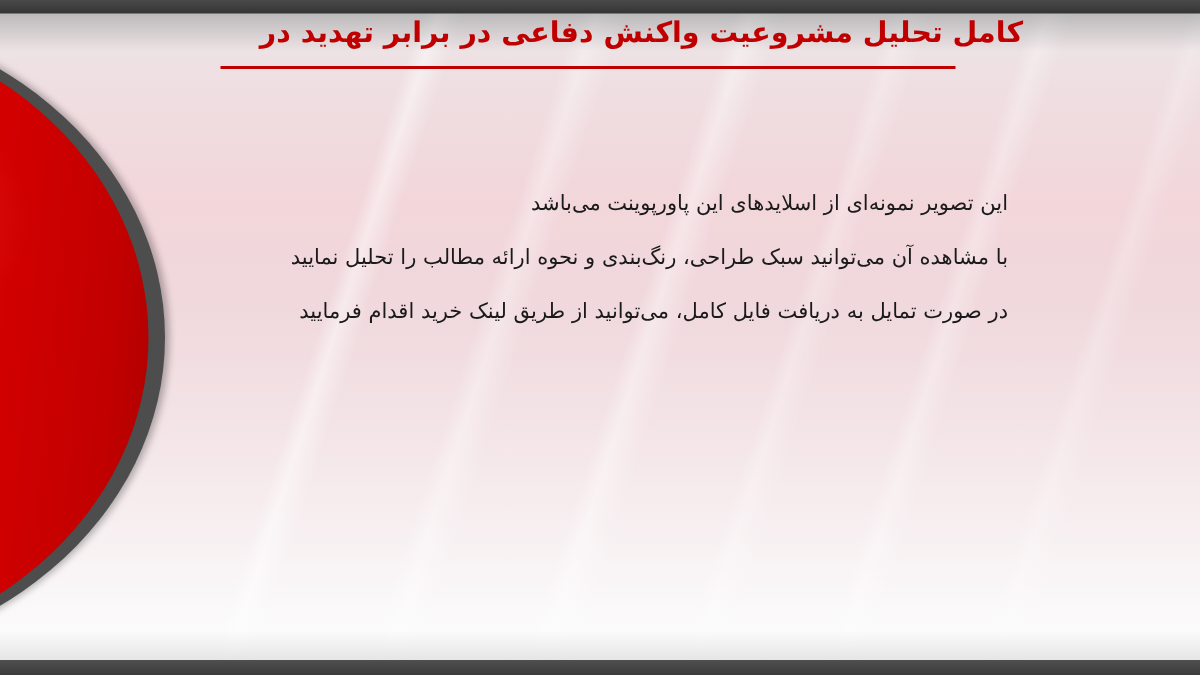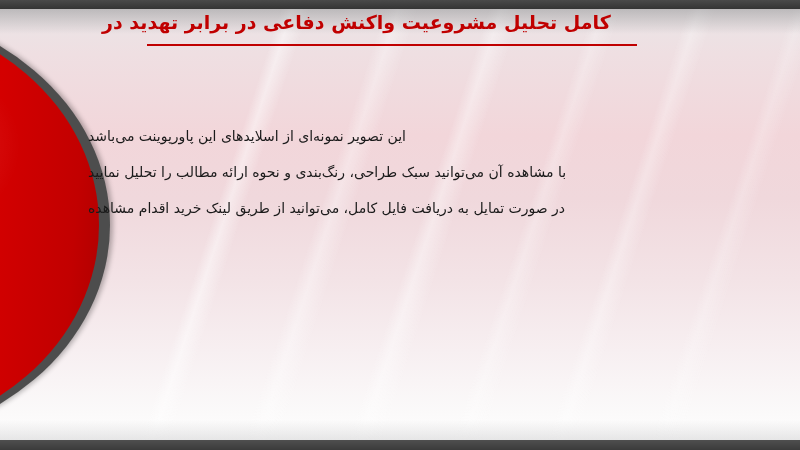--- a/index.html
+++ b/index.html
@@ -107,46 +107,46 @@
     border-radius: 50%;
     background: radial-gradient(closest-side, rgba(255,255,255,.10), rgba(255,255,255,0));
   }
 
   
   .title-area {
     position: absolute;
     right: 118px;
     top: 8px;
     width: 580px;
-    text-align: left;
+    text-align: right;
   }
   .title-line {
     color: #c00000;
     font-family: "DejaVu Sans", sans-serif;
     font-size: 19px;
     font-weight: bold;
     line-height: 29px;
     direction: rtl;
     white-space: nowrap;
   }
   .title-rule {
     margin: 7px auto 0 auto;
     width: 490px;
     height: 2px;
     background: #c00000;
   }
 
   
   .body-area {
     position: absolute;
-    right: 112px;
+    right: 128px;
     top: 118px;
     width: 600px;
     direction: rtl;
-    text-align: left;
+    text-align: right;
   }
   .body-line {
     color: #1a1a1a;
     font-family: "DejaVu Sans", sans-serif;
     font-size: 14px;
     line-height: 36px;
     white-space: nowrap;
   }
 </style>
 </head>
@@ -170,16 +170,16 @@
   </div>
 
   <div class="title-area">
     <div class="title-line">کامل تحلیل مشروعیت واکنش دفاعی در برابر تهدید در</div>
     <div class="title-rule"></div>
   </div>
 
   <div class="body-area">
     <div class="body-line">این تصویر نمونه‌ای از اسلایدهای این پاورپوینت می‌باشد</div>
     <div class="body-line">با مشاهده آن می‌توانید سبک طراحی، رنگ‌بندی و نحوه ارائه مطالب را تحلیل نمایید</div>
-    <div class="body-line">در صورت تمایل به دریافت فایل کامل، می‌توانید از طریق لینک خرید اقدام مشاهده</div>
+    <div class="body-line">در صورت تمایل به دریافت فایل کامل، می‌توانید از طریق لینک خرید اقدام فرمایید</div>
   </div>
 
 </div>
 
 </body></html>

